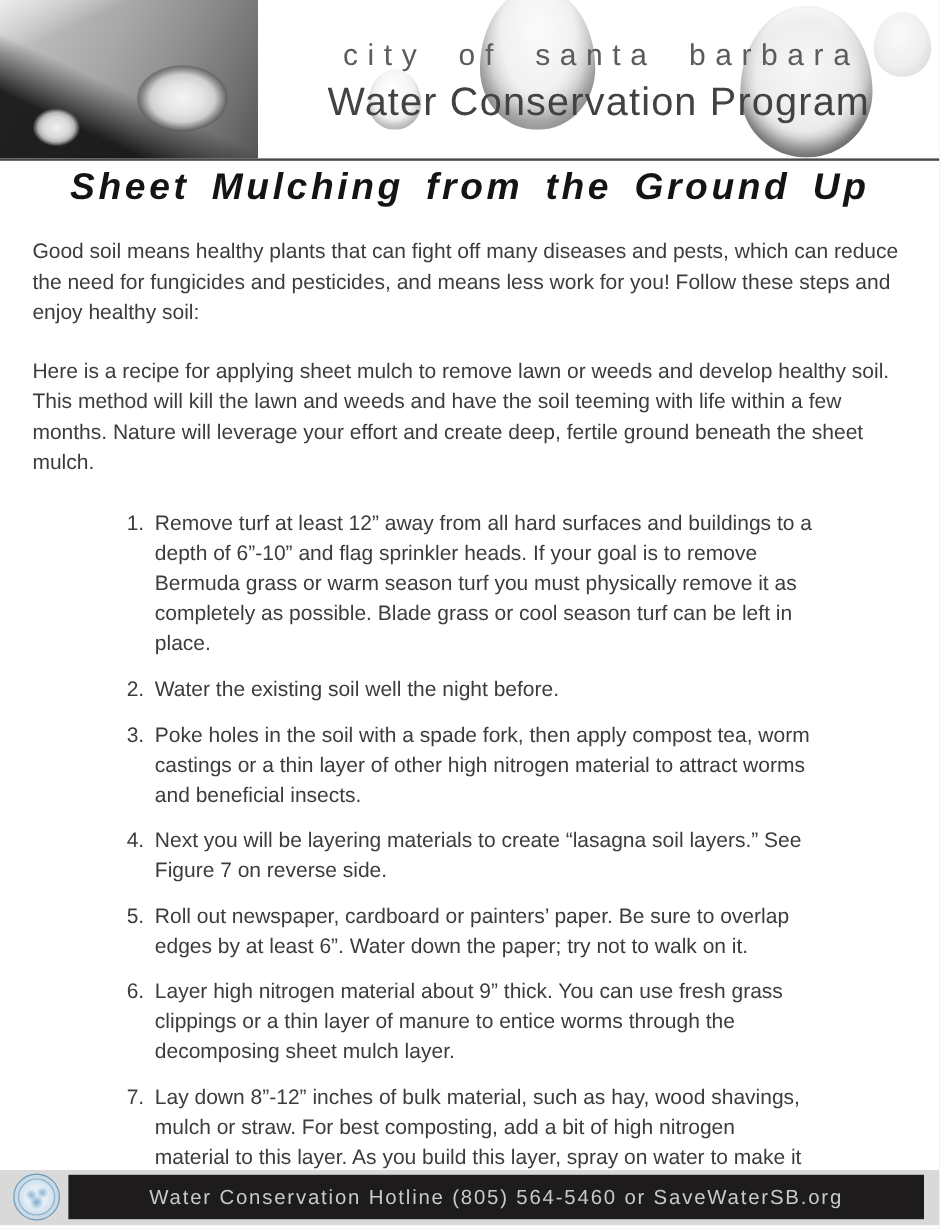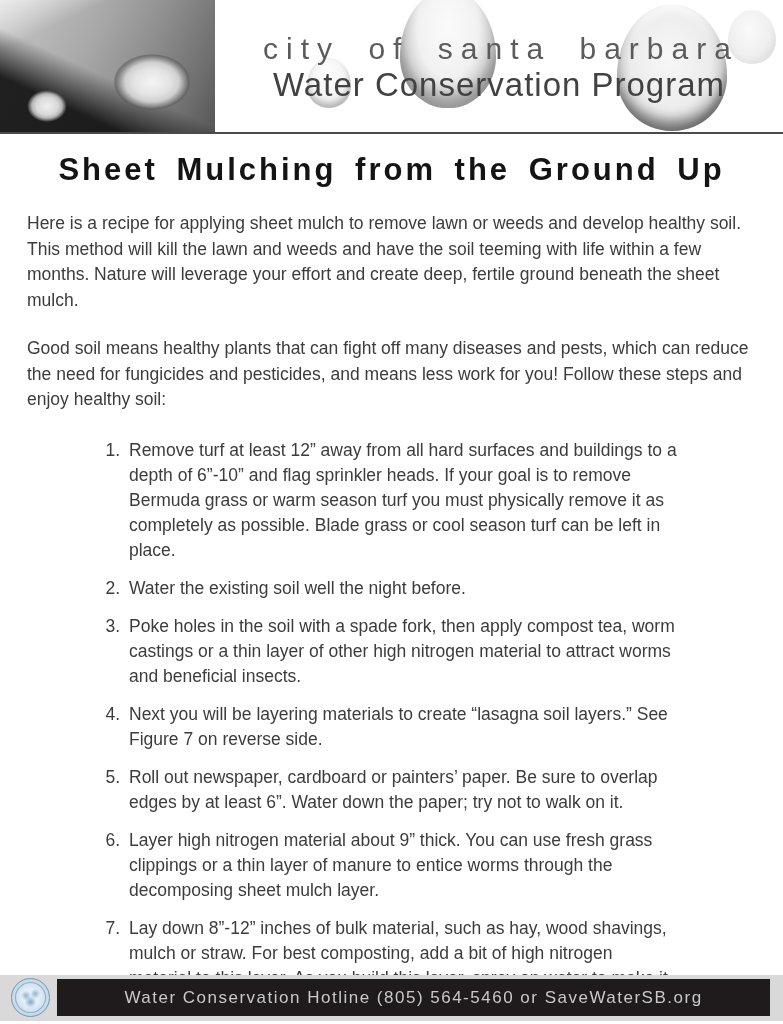--- a/index.html
+++ b/index.html
@@ -54,45 +54,46 @@
     box-shadow: inset 0 -10px 12px rgba(40,40,40,0.55), inset 0 6px 8px rgba(255,255,255,0.8);
   }
   .drop-small-right {
     left: 513px; top: 10px; width: 48px; height: 54px;
     background: radial-gradient(ellipse at 45% 35%, #fafafa 0%, #efefef 55%, #dedede 78%, #c7c7c7 94%);
   }
   .org-text {
     position: absolute;
     left: 10px; top: 32px; width: 552px;
     text-align: center;
-    font-size: 30px;
+    font-size: 25px;
     color: #5c5c5c;
     letter-spacing: 8px;
     word-spacing: 12px;
     white-space: nowrap;
   }
   .program-text {
     position: absolute;
     left: 8px; top: 66px; width: 552px;
     text-align: center;
     font-size: 33px;
     color: #424242;
     letter-spacing: 1px;
     white-space: nowrap;
   }
 
   
   .doc-title {
-    margin-top: 18px;
+    margin-top: 4px;
     text-align: center;
     font-size: 31px;
     font-weight: bold;
     letter-spacing: 3px;
     word-spacing: 7px;
     color: #141414;
+    font-style: italic;
   }
   .doc-subtitle {
     margin: 7px auto 0;
     max-width: 575px;
     text-align: center;
     font-size: 21px;
     line-height: 28px;
     color: #2d2d2d;
   }
   .intro-para {
@@ -158,22 +159,22 @@
       <div class="water-drop drop-mid"></div>
       <div class="water-drop drop-large-right"></div>
       <div class="water-drop drop-small-right"></div>
       <div class="org-text">city of santa barbara</div>
       <div class="program-text">Water Conservation Program</div>
     </div>
   </div>
 
   <h1 class="doc-title">Sheet Mulching from the Ground Up</h1>
 
+  <p class="intro-para">Good soil means healthy plants that can fight off many diseases and pests, which can reduce the need for fungicides and pesticides, and means less work for you! Follow these steps and enjoy healthy soil:</p>
   <p class="intro-para">Here is a recipe for applying sheet mulch to remove lawn or weeds and develop healthy soil. This method will kill the lawn and weeds and have the soil teeming with life within a few months. Nature will leverage your effort and create deep, fertile ground beneath the sheet mulch.</p>
-  <p class="intro-para">Good soil means healthy plants that can fight off many diseases and pests, which can reduce the need for fungicides and pesticides, and means less work for you! Follow these steps and enjoy healthy soil:</p>
 
   <ol class="steps-list">
     <li>Remove turf at least 12” away from all hard surfaces and buildings to a depth of 6”-10” and flag sprinkler heads. If your goal is to remove Bermuda grass or warm season turf you must physically remove it as completely as possible. Blade grass or cool season turf can be left in place.</li>
     <li>Water the existing soil well the night before.</li>
     <li>Poke holes in the soil with a spade fork, then apply compost tea, worm castings or a thin layer of other high nitrogen material to attract worms and beneficial insects.</li>
     <li>Next you will be layering materials to create “lasagna soil layers.” See Figure 7 on reverse side.</li>
     <li>Roll out newspaper, cardboard or painters’ paper. Be sure to overlap edges by at least 6”. Water down the paper; try not to walk on it.</li>
     <li>Layer high nitrogen material about 9” thick. You can use fresh grass clippings or a thin layer of manure to entice worms through the decomposing sheet mulch layer.</li>
     <li>Lay down 8”-12” inches of bulk material, such as hay, wood shavings, mulch or straw. For best composting, add a bit of high nitrogen material to this layer. As you build this layer, spray on water to make it damp, not wet.</li>
 

